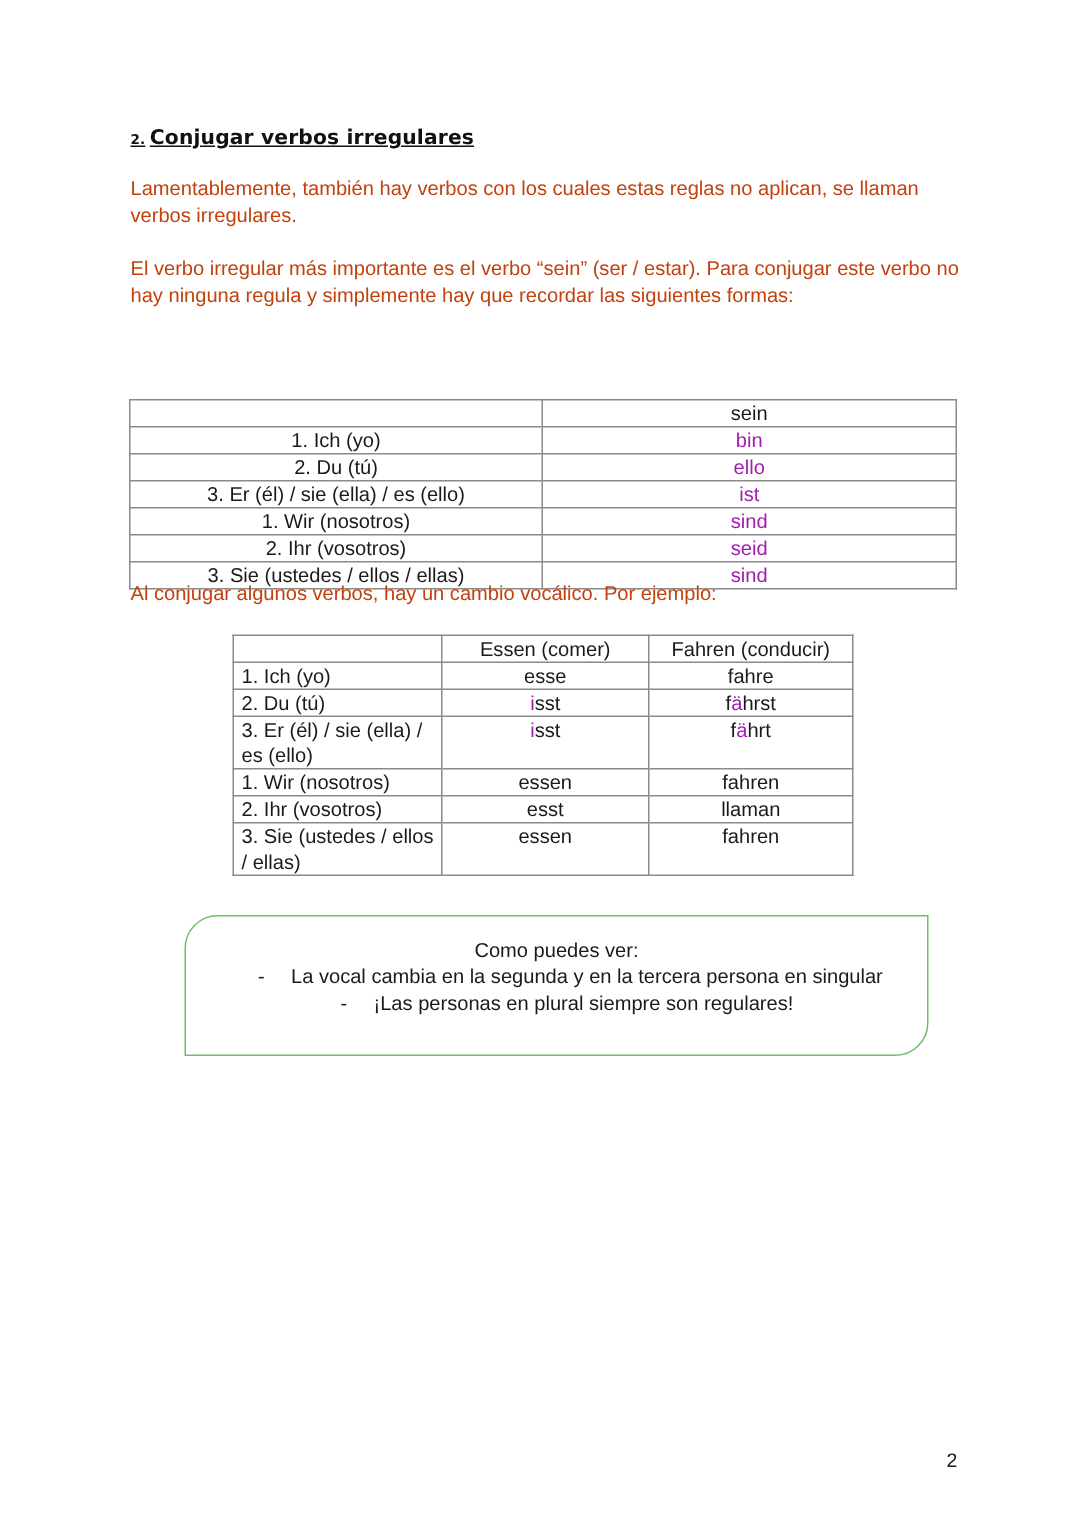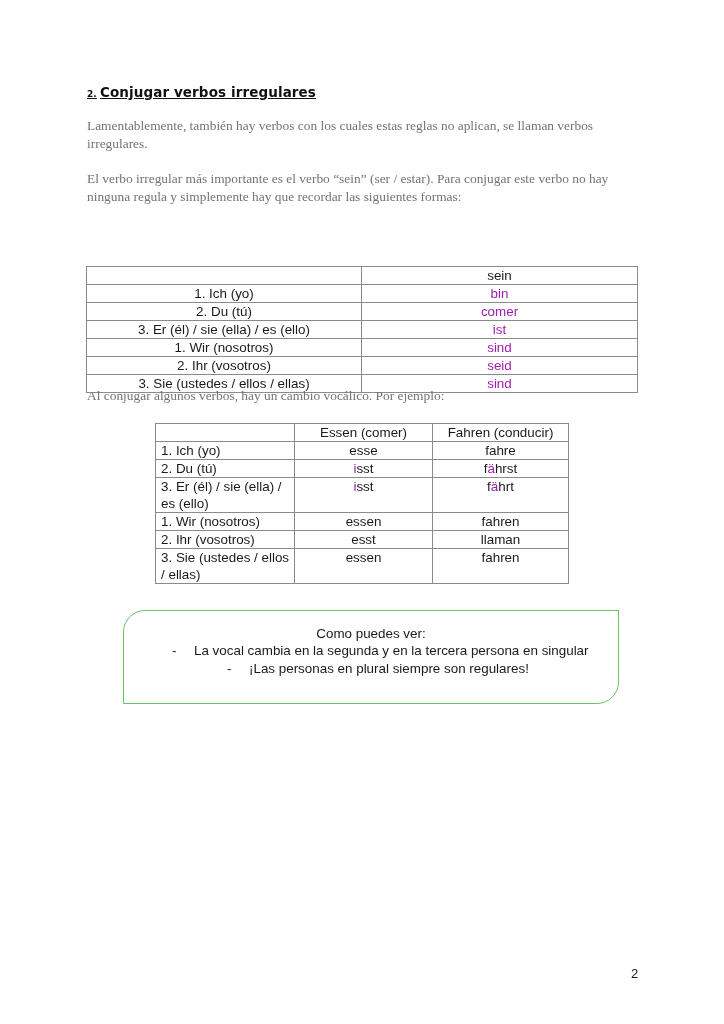--- a/index.html
+++ b/index.html
@@ -13,21 +13,21 @@
   .heading {
     position: absolute; left: 87px; top: 84px;
     font-family: "DejaVu Sans", sans-serif;
     font-weight: bold; font-size: 13.5px; text-decoration: underline;
     letter-spacing: 0.1px; color: #111;
   }
   .heading .num { font-size: 9px; margin-right: 3px; }
 
   .para {
     position: absolute; left: 87px; width: 560px;
-    font-size: 13.4px; line-height: 18px; color: #737373; font-family: Liberation Serif, serif;
+    font-size: 13.4px; line-height: 18px; color: #c2410c;
   }
   .p1 { top: 117px; }
   .p2 { top: 170px; }
   .p3 { top: 387px; }
 
   table { border-collapse: collapse; position: absolute; font-size: 13.4px; }
   td { border: 1px solid #8a8a8a; padding: 0 4px; vertical-align: top; line-height: 17px; }
   .red { color: #a21caf; }
 
   .t1 { left: 86px; top: 222px; width: 552px; margin-top: 44px; }
@@ -71,21 +71,21 @@
         <tr>
       <td class="c0"></td>
       <td>sein</td>
     </tr>
     <tr>
       <td class="c0">1. Ich (yo)</td>
       <td class="red">bin</td>
     </tr>
     <tr>
       <td class="c0">2. Du (tú)</td>
-      <td class="red">comer</td>
+      <td class="red">ello</td>
     </tr>
     <tr>
       <td class="c0">3. Er (él) / sie (ella) / es (ello)</td>
       <td class="red">ist</td>
     </tr>
     <tr>
       <td class="c0">1. Wir (nosotros)</td>
       <td class="red">sind</td>
     </tr>
     <tr>

